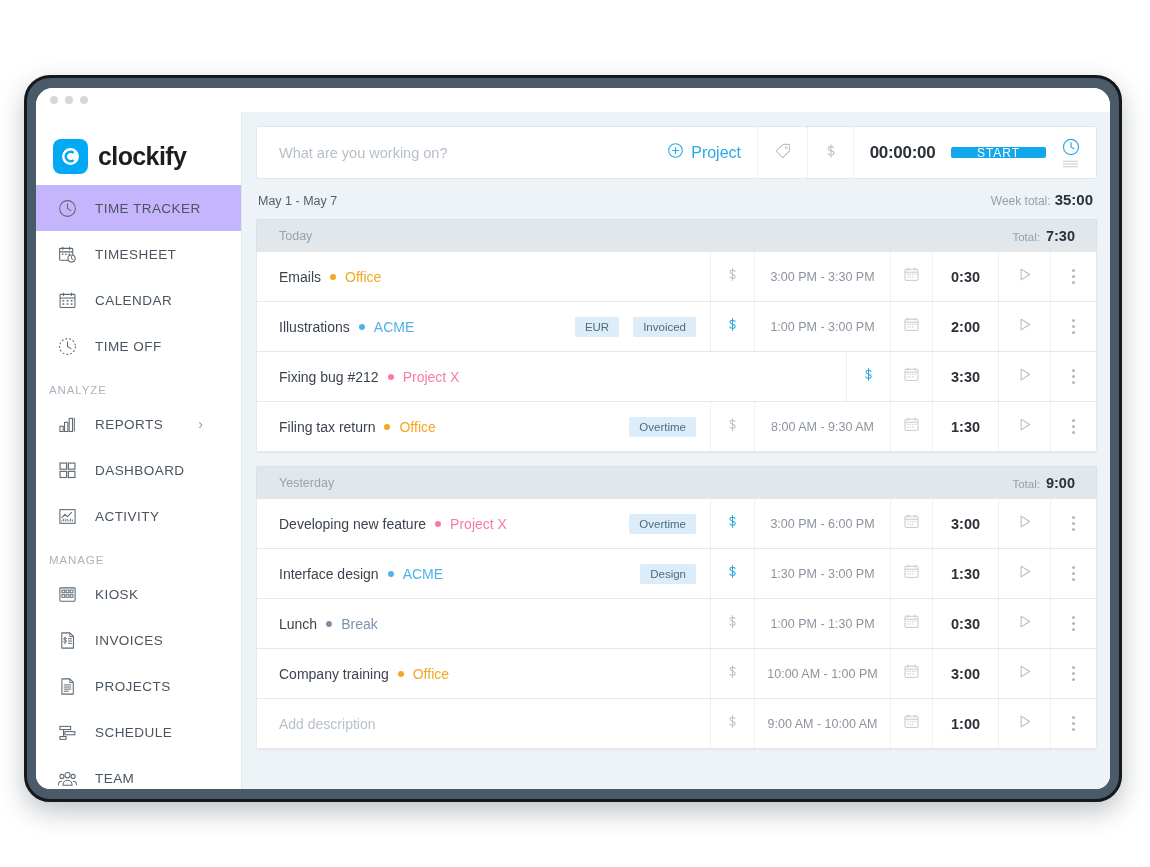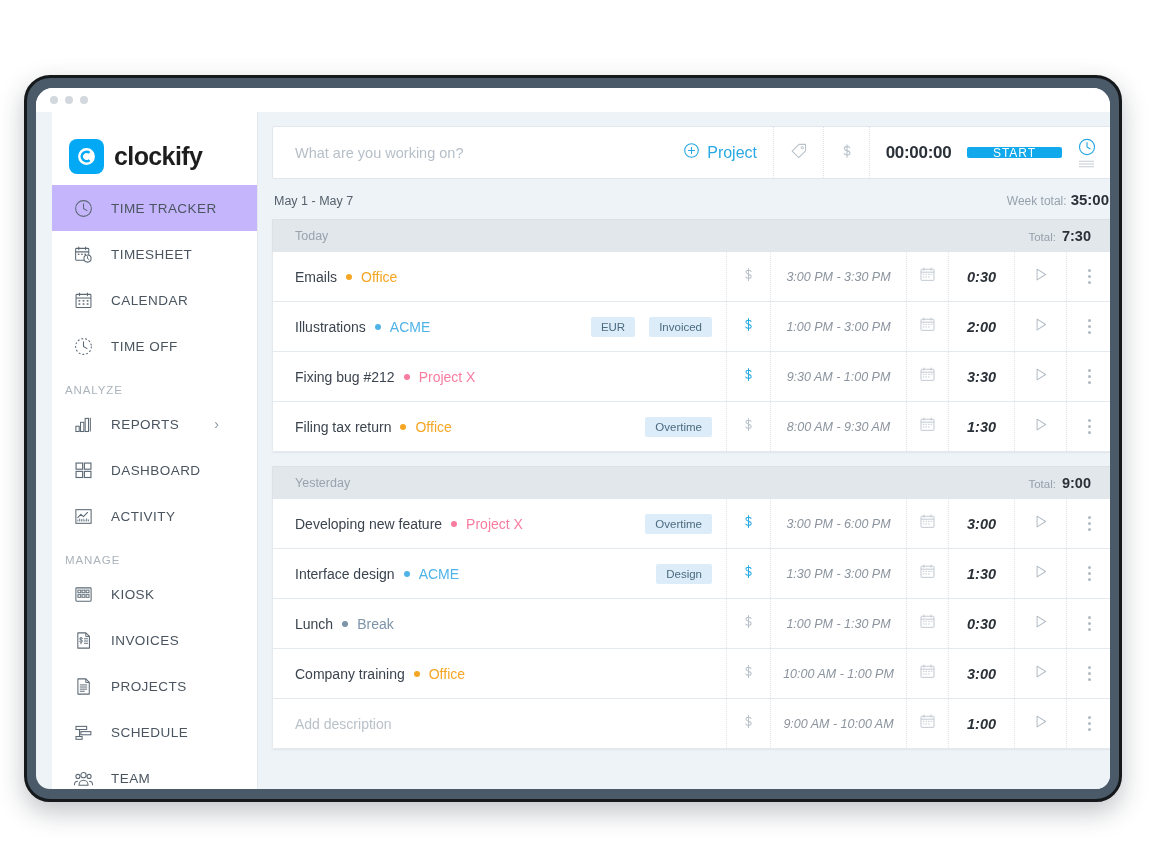--- a/index.html
+++ b/index.html
@@ -34,21 +34,21 @@
     position: absolute; left: 0; top: 0;
     width: 100%; height: 24px;
     background: #ffffff;
     display: flex; align-items: center;
     padding-left: 14px; gap: 7px;
   }
   .win-dot { width: 8px; height: 8px; border-radius: 50%; background: #d2d8de; }
 
   
   #app-body {
-    position: absolute; left: 16px; top: 24px;
+    position: absolute; left: 0; top: 24px;
     width: 100%; height: calc(100% - 24px);
     display: flex;
   }
 
   
   #sidebar {
     width: 206px; min-width: 206px; height: 100%;
     background: #ffffff;
     border-right: 1px solid #e3e8ed;
     padding-top: 15px;
@@ -157,21 +157,21 @@
   .proj-dot { width: 6px; height: 6px; border-radius: 50%; flex: none; }
   .proj-name { font-size: 14px; white-space: nowrap; }
   .tags { display: flex; gap: 14px; margin-left: auto; padding-right: 14px; }
   .tag-pill {
     background: #dcedf9; color: #4c6b80;
     font-size: 11.5px; padding: 4px 10px; border-radius: 2px;
     white-space: nowrap;
   }
   .cell {
     display: flex; align-items: center; justify-content: center;
-    border-left: 1px dotted #dfe5eb; flex: none; font-style: italic;
+    border-left: 1px dotted #dfe5eb; flex: none;
   }
   .c-money { width: 44px; font-size: 16px; color: #b9c2ca; }
   .c-money.billable { color: #29a9e1; }
   .c-times { width: 136px; font-size: 12.5px; color: #8b949e; }
   .c-cal { width: 42px; }
   .c-dur { width: 66px; font-size: 14.5px; font-weight: bold; color: #2b3138; }
   .c-play { width: 52px; }
   .c-menu { width: 46px; flex-direction: column; gap: 3px; }
   .kdot { width: 3px; height: 3px; border-radius: 50%; background: #b0b9c1; }
 </style>
@@ -510,21 +510,20 @@
                 <div class="entry-desc-cell">
                   <span class="entry-desc">Fixing bug #212</span>
                   <span class="proj-dot" style="background: rgb(247, 124, 160);"></span>
                   <span class="proj-name" style="color: rgb(247, 124, 160);">Project X</span>
                 </div>
                 <div class="cell c-money billable">
                   <span><svg width="17" height="17" viewBox="0 0 20 20">
                       <path d="M10 3v14M13 6.3c-.6-.9-1.7-1.4-3-1.4-1.8 0-3 .9-3 2.3 0 1.5 1.3 2 3 2.4 1.8.4 3.2.9 3.2 2.5 0 1.5-1.4 2.4-3.2 2.4-1.5 0-2.7-.6-3.2-1.6" fill="none" stroke="#29a9e1" stroke-width="1.2" stroke-linecap="round"></path>
                     </svg></span>
                 </div>
-                <div class="cell c-times">9:30 AM - 1:00 PM</div>
                 <div class="cell c-cal">
                   <span><svg width="17" height="17" viewBox="0 0 22 22">
                       <rect x="2.6" y="4.2" width="16.8" height="14.4" rx="1" fill="none" stroke="#bcc5cd" stroke-width="1.2"></rect>
                       <path d="M2.6 8h16.8" stroke="#bcc5cd" stroke-width="1.2"></path>
                       <path d="M6.4 2.6v2.8M15.6 2.6v2.8" stroke="#bcc5cd" stroke-width="1.2" stroke-linecap="round"></path>
                       <g fill="#cfd6dc">
                         <rect x="5" y="10" width="2" height="1.6"></rect>
                         <rect x="8.4" y="10" width="2" height="1.6"></rect>
                         <rect x="11.8" y="10" width="2" height="1.6"></rect>
                         <rect x="15.2" y="10" width="2" height="1.6"></rect>

